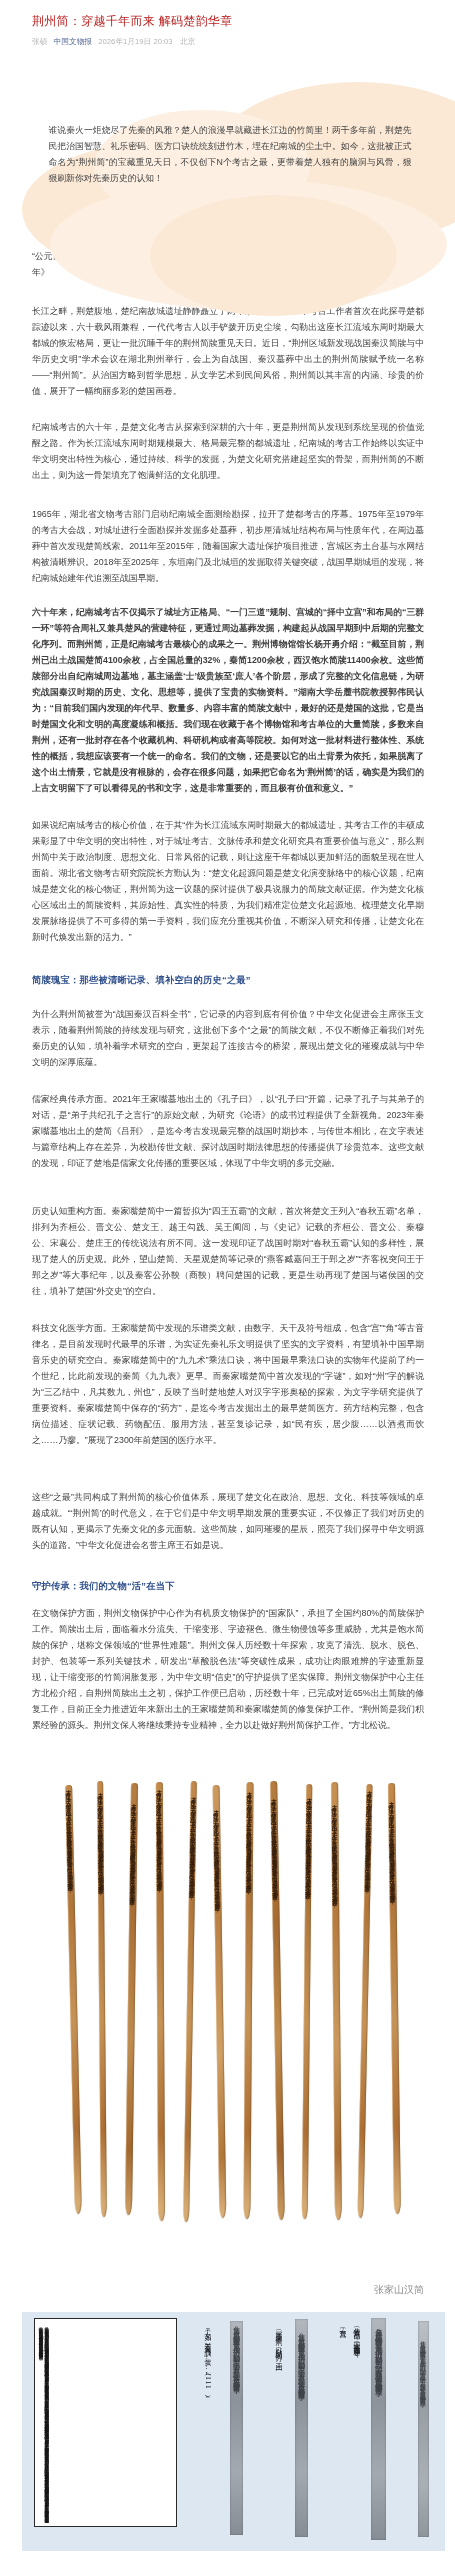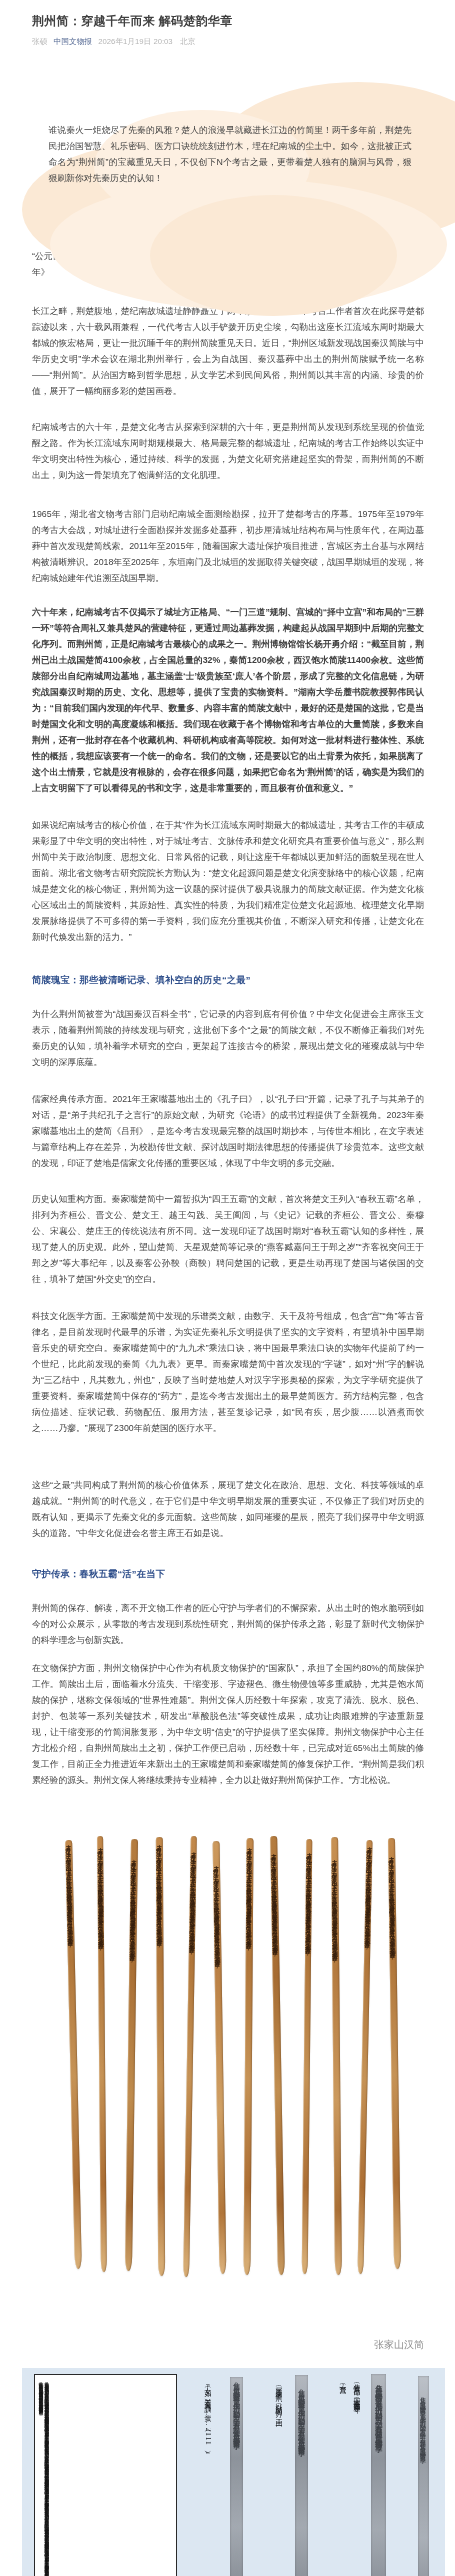--- a/index.html
+++ b/index.html
@@ -4,41 +4,41 @@
 <style>
   html,body{margin:0;padding:0;}
   body{
     width:455px;height:3298px;overflow:hidden;position:relative;
     background:#ffffff;
     font-family:"Liberation Sans",sans-serif;
     color:#3f3f3f;
   }
   .page{padding:0 31px 0 32px;}
 
-  .title{font-size:12px;font-weight:700;color:#404040;line-height:1.45;margin:13.4px 0 0;letter-spacing:0.3px;}
+  .title{font-size:12px;font-weight:400;color:#b91c1c;line-height:1.45;margin:13.4px 0 0;letter-spacing:0.3px;}
   .byline{margin-top:6.2px;font-size:7.7px;color:#b5b5b5;white-space:nowrap;}
   .byline .author{color:#b5b5b5;}
   .byline .src{color:#576b95;margin:0 4.1px;cursor:pointer;}
   .byline .dt{color:#b5b5b5;}
   .byline .loc{color:#b5b5b5;margin-left:5.2px;margin-top:36px;}
 
   .intro-wrap{position:relative;margin-top:32px;height:161px;}
   .cloud i{position:absolute;border-radius:50%;}
   .cloud .c1{left:-10.3px;top:62px;width:289px;height:137px;background:#fbe9d5;}
   .cloud .c2{left:178px;top:2.6px;width:296px;height:160px;background:#fbe9d5;}
   .cloud .c3{left:18px;top:100px;width:397px;height:131px;background:#fdf0e2;}
   .cloud .c4{left:118px;top:116px;width:247px;height:121px;background:#fbe9d5;}
   .cloud .c5{left:62px;top:31px;width:216px;height:113px;background:#fdf0e2;}
   .intro-text{position:relative;padding:43px 12.4px 0 16.5px;font-size:8.8px;line-height:16px;text-align:justify;color:#3f3f3f;}
 
   .body-p{font-size:8.8px;line-height:16px;text-align:justify;color:#3f3f3f;margin:20.6px 0 0;}
   .quote-p{font-size:8.8px;line-height:16px;text-align:justify;color:#3f3f3f;margin:8.2px 0 0;}
   .p-after-h{margin-top:19.6px;}
   .mt44{margin-top:23px;} .mt36{margin-top:18.5px;font-weight:bold;} .mt50{}
-  .mt56{margin-top:20px;} .mt80{margin-top:41px;} .mt54{margin-top:12px;}
+  .mt56{margin-top:32px;} .mt80{margin-top:41px;} .mt54{margin-top:12px;}
   .sec-h{font-size:9.3px;font-weight:700;color:#30508c;margin:16.5px 0 0;line-height:13px;letter-spacing:0.2px;}
   .sec-h.h2{margin-top:29px;} .sec-h.h3{margin-top:27px;}
 
   
   .fig-slips{margin:44px 0 0;height:461px;background:#fff;}
   .slips-row{display:flex;justify-content:space-between;align-items:flex-start;width:328px;margin-left:38px;padding-top:4.1px;}
   .slip{position:relative;display:block;width:6.7px;height:433px;border-radius:3.6px 3.6px 55% 55%/3.6px 3.6px 15.5px 15.5px;
         background:linear-gradient(180deg,#c38a4c,#b0763a 28%,#c69356 55%,#ad6f34 80%,#d6ab72 97%);
         box-shadow:inset 0.5px 0 1px rgba(255,230,190,.55), inset -0.5px 0 1.5px rgba(70,35,8,.55), 0 1px 1.5px rgba(0,0,0,.12);}
   .slip-ink{display:block;writing-mode:vertical-rl;height:100%;overflow:hidden;margin:0 auto;
@@ -131,23 +131,22 @@
   <p class="body-p">如果说纪南城考古的核心价值，在于其“作为长江流域东周时期最大的都城遗址，其考古工作的丰硕成果彰显了中华文明的突出特性，对于城址考古、文脉传承和楚文化研究具有重要价值与意义”，那么荆州简中关于政治制度、思想文化、日常风俗的记载，则让这座千年都城以更加鲜活的面貌呈现在世人面前。湖北省文物考古研究院院长方勤认为：“楚文化起源问题是楚文化演变脉络中的核心议题，纪南城是楚文化的核心物证，荆州简为这一议题的探讨提供了极具说服力的简牍文献证据。作为楚文化核心区域出土的简牍资料，其原始性、真实性的特质，为我们精准定位楚文化起源地、梳理楚文化早期发展脉络提供了不可多得的第一手资料，我们应充分重视其价值，不断深入研究和传播，让楚文化在新时代焕发出新的活力。”</p>
 
   <h2 class="sec-h h2">简牍瑰宝：那些被清晰记录、填补空白的历史“之最”</h2>
 
   <p class="body-p p-after-h">为什么荆州简被誉为“战国秦汉百科全书”，它记录的内容到底有何价值？中华文化促进会主席张玉文表示，随着荆州简牍的持续发现与研究，这批创下多个“之最”的简牍文献，不仅不断修正着我们对先秦历史的认知，填补着学术研究的空白，更架起了连接古今的桥梁，展现出楚文化的璀璨成就与中华文明的深厚底蕴。</p>
   <p class="body-p mt50">儒家经典传承方面。2021年王家嘴墓地出土的《孔子曰》，以“孔子曰”开篇，记录了孔子与其弟子的对话，是“弟子共纪孔子之言行”的原始文献，为研究《论语》的成书过程提供了全新视角。2023年秦家嘴墓地出土的楚简《吕刑》，是迄今考古发现最完整的战国时期抄本，与传世本相比，在文字表述与篇章结构上存在差异，为校勘传世文献、探讨战国时期法律思想的传播提供了珍贵范本。这些文献的发现，印证了楚地是儒家文化传播的重要区域，体现了中华文明的多元交融。</p>
   <p class="body-p mt56">历史认知重构方面。秦家嘴楚简中一篇暂拟为“四王五霸”的文献，首次将楚文王列入“春秋五霸”名单，排列为齐桓公、晋文公、楚文王、越王勾践、吴王阖闾，与《史记》记载的齐桓公、晋文公、秦穆公、宋襄公、楚庄王的传统说法有所不同。这一发现印证了战国时期对“春秋五霸”认知的多样性，展现了楚人的历史观。此外，望山楚简、天星观楚简等记录的“燕客臧嘉问王于郢之岁”“齐客祝突问王于郢之岁”等大事纪年，以及秦客公孙鞅（商鞅）聘问楚国的记载，更是生动再现了楚国与诸侯国的交往，填补了楚国“外交史”的空白。</p>
   <p class="body-p">科技文化医学方面。王家嘴楚简中发现的乐谱类文献，由数字、天干及符号组成，包含“宫”“角”等古音律名，是目前发现时代最早的乐谱，为实证先秦礼乐文明提供了坚实的文字资料，有望填补中国早期音乐史的研究空白。秦家嘴楚简中的“九九术”乘法口诀，将中国最早乘法口诀的实物年代提前了约一个世纪，比此前发现的秦简《九九表》更早。而秦家嘴楚简中首次发现的“字谜”，如对“州”字的解说为“三乙结中，凡其数九，州也”，反映了当时楚地楚人对汉字字形奥秘的探索，为文字学研究提供了重要资料。秦家嘴楚简中保存的“药方”，是迄今考古发掘出土的最早楚简医方。药方结构完整，包含病位描述、症状记载、药物配伍、服用方法，甚至复诊记录，如“民有疾，居少腹……以酒煮而饮之……乃瘳。”展现了2300年前楚国的医疗水平。</p>
   <p class="body-p mt80">这些“之最”共同构成了荆州简的核心价值体系，展现了楚文化在政治、思想、文化、科技等领域的卓越成就。“‘荆州简’的时代意义，在于它们是中华文明早期发展的重要实证，不仅修正了我们对历史的既有认知，更揭示了先秦文化的多元面貌。这些简牍，如同璀璨的星辰，照亮了我们探寻中华文明源头的道路。”中华文化促进会名誉主席王石如是说。</p>
 
-  <h2 class="sec-h h3">守护传承：春秋五霸“活”在当下</h2>
-
-  <p class="body-p p-after-h">荆州简的保存、解读，离不开文物工作者的匠心守护与学者们的不懈探索。从出土时的饱水脆弱到如今的对公众展示，从零散的考古发现到系统性研究，荆州简的保护传承之路，彰显了新时代文物保护的科学理念与创新实践。</p>
+  <h2 class="sec-h h3">守护传承：我们的文物“活”在当下</h2>
+
   <p class="body-p mt54">在文物保护方面，荆州文物保护中心作为有机质文物保护的“国家队”，承担了全国约80%的简牍保护工作。简牍出土后，面临着水分流失、干缩变形、字迹褪色、微生物侵蚀等多重威胁，尤其是饱水简牍的保护，堪称文保领域的“世界性难题”。荆州文保人历经数十年探索，攻克了清洗、脱水、脱色、封护、包装等一系列关键技术，研发出“草酸脱色法”等突破性成果，成功让肉眼难辨的字迹重新显现，让干缩变形的竹简润胀复形，为中华文明“信史”的守护提供了坚实保障。荆州文物保护中心主任方北松介绍，自荆州简牍出土之初，保护工作便已启动，历经数十年，已完成对近65%出土简牍的修复工作，目前正全力推进近年来新出土的王家嘴楚简和秦家嘴楚简的修复保护工作。“荆州简是我们积累经验的源头。荆州文保人将继续秉持专业精神，全力以赴做好荆州简保护工作。”方北松说。</p>
 
   <figure class="fig-slips" style="margin-left:0;margin-right:0;">
     <div class="slips-row">
       <i class="slip">
           <span class="slip-ink">之王月日人大十三九州年木水火山中上下子天正立亡又古文自命以于田宫角酒疾民车马竹书简策吏事岁在司命攻尹之月己丑之日王居于郢之岁享国百年</span>
         </i>
       <i class="slip">
           <span class="slip-ink">之王月日人大十三九州年木水火山中上下子天正立亡又古文自命以于田宫角酒疾民车马竹书简策吏事岁在司命攻尹之月己丑之日王居于郢之岁享国百年</span>
         </i>

